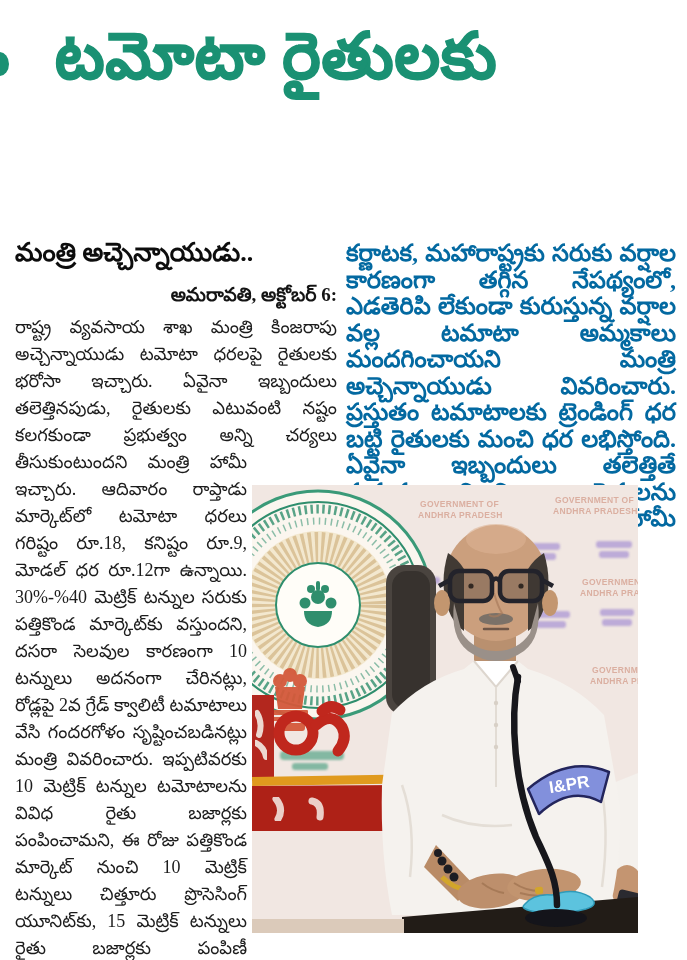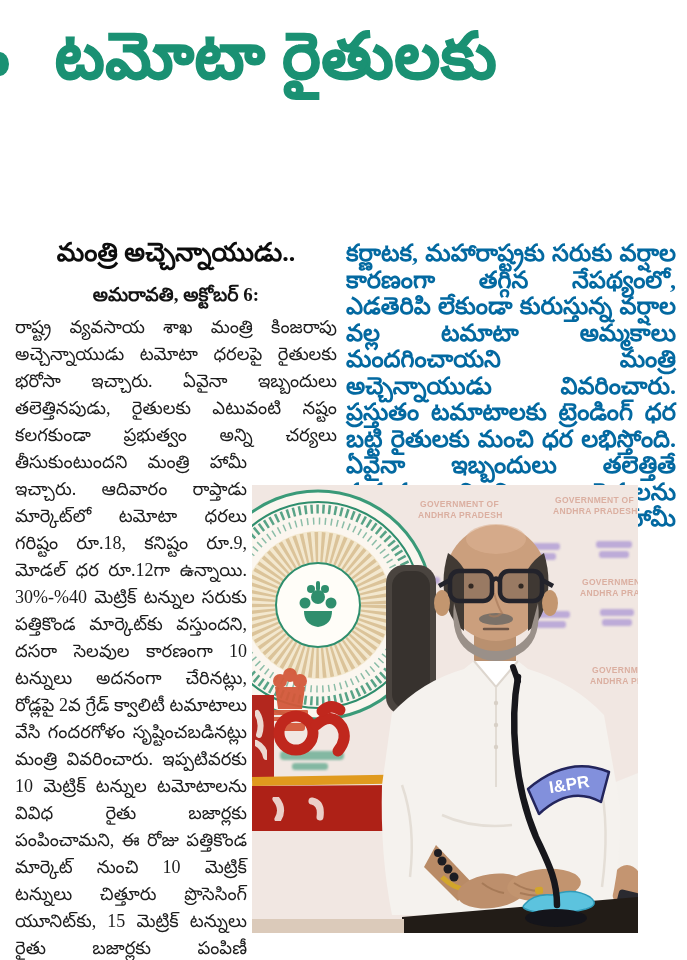--- a/index.html
+++ b/index.html
@@ -10,23 +10,23 @@
   }
   
   .headline { position:absolute; left:55px; top:8px; color:#1a9173; font-weight:700; }
   .headline .hl { font-size:64px; line-height:98px; letter-spacing:1px;
                   -webkit-text-stroke:1.3px #1a9173; white-space:nowrap; }
   
   .stray { position:absolute; left:-10px; top:52px; width:19px; height:24px;
            background:#1a9173; border-radius:50%; }
   
   .left-col { position:absolute; left:15px; top:236px; width:322px; }
-  .subhead  { font-size:26px; line-height:34px; font-weight:700; text-align:center;
+  .subhead  { font-size:26px; line-height:34px; font-weight:700; text-align:left;
               color:#0d0d0d; margin:0 0 12px 0; }
-  .dateline { font-size:19px; line-height:26px; font-weight:700; text-align:center;
+  .dateline { font-size:19px; line-height:26px; font-weight:700; text-align:right;
               color:#141414; margin-bottom:6px;font-family:Liberation Serif, serif; }
   .body-text { font-size:18px; line-height:27px; text-align:justify;
                color:#1c1c1c; }
   .pusher      { float:right; width:0;    height:160px; }
   .photo-spacer{ float:right; clear:right; width:90px; height:475px; }
   .right-col { position:absolute; left:346px; top:240px; width:330px;
                font-size:24px; line-height:26.5px; text-align:justify; color:#0369a1;font-weight:bold; }
   
   .photo { position:absolute; left:252px; top:485px; width:386px; height:448px; }
   .photo svg { display:block; }

